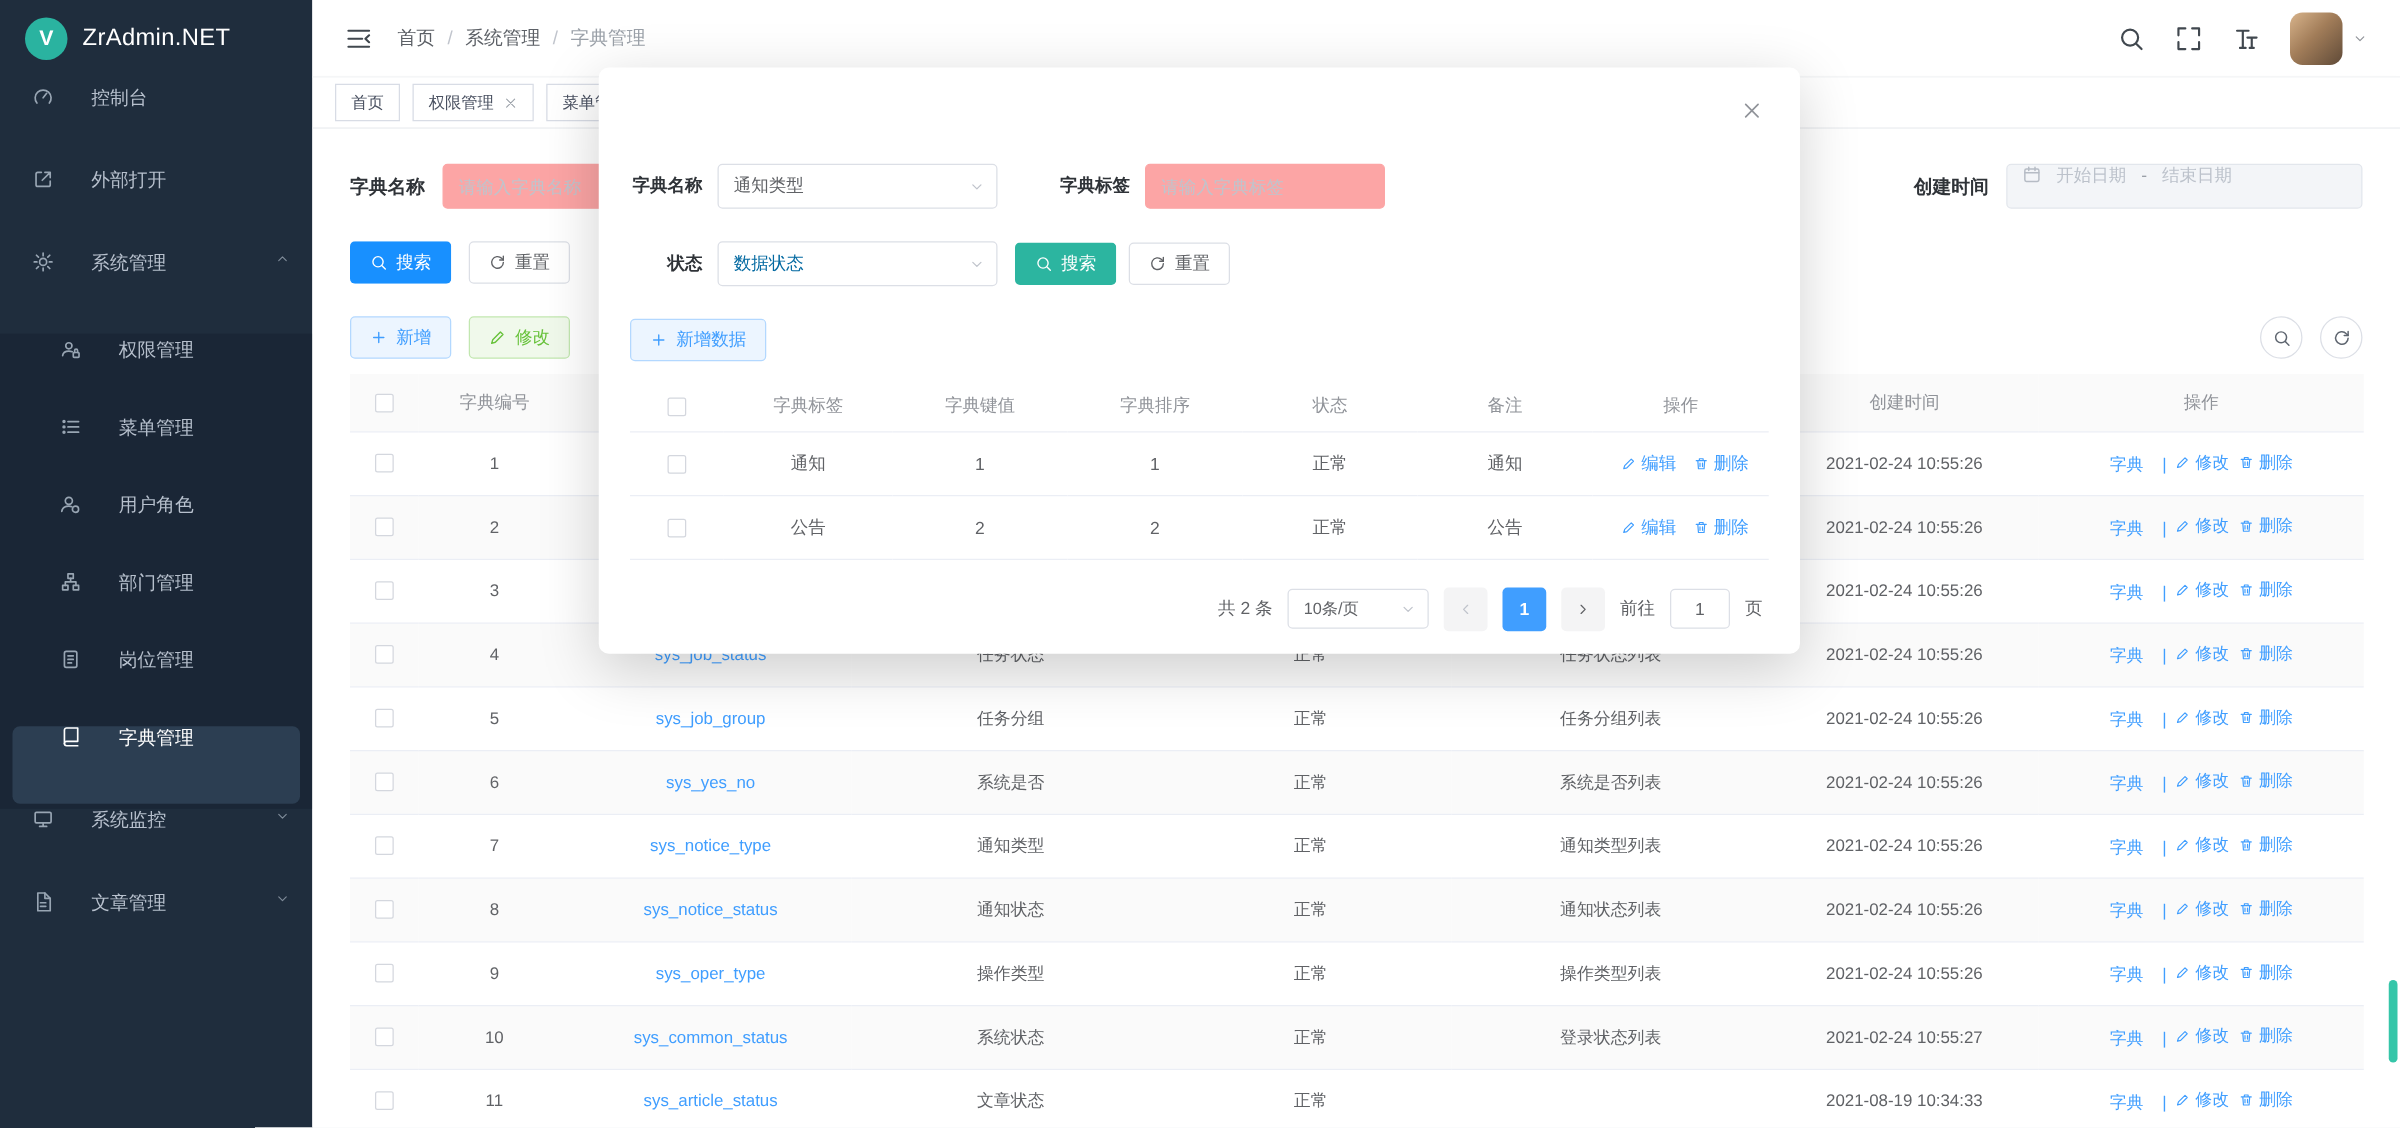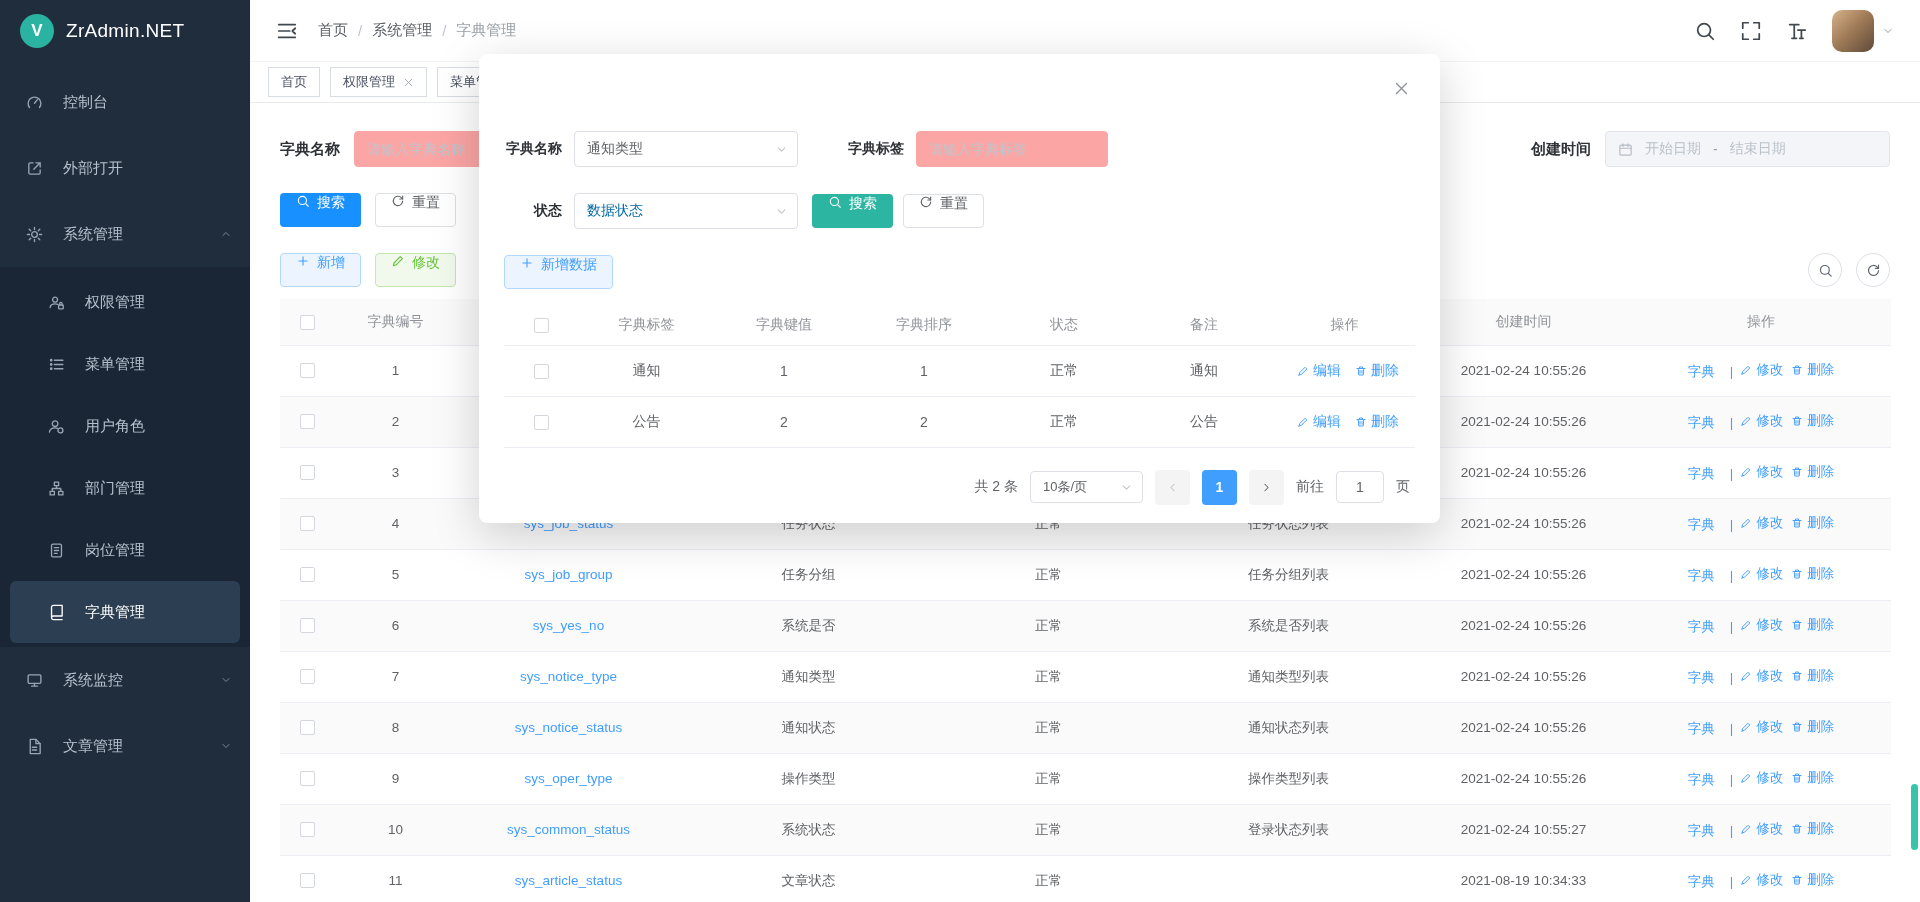--- a/index.html
+++ b/index.html
@@ -9,21 +9,21 @@
   .icon svg{width:100%;height:100%;display:block}
 
   .app{display:flex;width:100%;height:100%}
 
   
   .sidebar{width:250px;flex:0 0 250px;background:#1f2d3d;height:100%;overflow:hidden}
   .logo-row{height:61px;display:flex;align-items:center;gap:12px;padding-left:20px;cursor:pointer}
   .logo-circle{width:34px;height:34px;border-radius:50%;background:#2ab3a0;color:#fff;display:flex;align-items:center;justify-content:center;font-weight:bold;font-size:17px}
   .brand{color:#fff;font-size:19px;font-weight:normal;letter-spacing:.3px}
   #sidebar-menu{padding-top:8px}
-  .menu-item{height:66px;display:flex;align-items:center;gap:20px;padding:0 18px 0 26px;color:#b7c0cd;font-size:15px;cursor:pointer}
+  .menu-item{height:66px;display:flex;align-items:flex-start;gap:30px;padding:0 18px 0 26px;color:#b7c0cd;font-size:15px;cursor:pointer}
   .menu-item .mi-icon{width:17px;height:17px;color:#98a5b3}
   .mi-label{flex:1;white-space:nowrap;overflow:hidden}
   .mi-caret{width:12px;height:12px;color:#7f8b99}
   .submenu{background:#1a2636;padding:4px 0}
   .submenu .menu-item{height:62px;padding-left:48px}
   .submenu .menu-item.active{background:#2c3e52;border-radius:6px;margin:0 10px;padding-left:38px;color:#fff}
   .submenu .menu-item.active .mi-icon{color:#fff}
 
   
   .main{flex:1;display:flex;flex-direction:column;min-width:0;background:#fff}
@@ -42,26 +42,26 @@
   .tag{height:30px;display:inline-flex;align-items:center;gap:8px;padding:0 12px;border:1px solid #d8dce5;background:#fff;color:#495060;font-size:13px;cursor:pointer;white-space:nowrap}
   .tag-close{width:11px;height:11px;color:#9aa0a8}
 
   .content{flex:1;min-height:0;background:#fff;padding:14px 30px 0;position:relative;overflow:hidden}
   .filter-row{display:flex;align-items:center;margin-top:14px}
   .f-label{font-weight:bold;color:#2f3338;font-size:15px;margin-right:14px;white-space:nowrap}
   .text-input{height:36px;border:1px solid #fca5a5;border-radius:4px;padding:0 12px;font-size:14px;color:#606266;outline:none;background:#fca5a5;font-family:inherit}
   .text-input::placeholder{color:#bfc4cc}
   .dict-name-input{width:220px}
   .date-group{margin-left:auto;display:flex;align-items:center}
-  .date-range{width:285px;height:36px;border:1px solid #e2e6ec;background:#f3f5f8;border-radius:4px;display:flex;align-items:center;gap:12px;padding:0 12px;color:#bcc2cb;font-size:14px}
+  .date-range{width:285px;height:36px;border:1px solid #e2e6ec;background:#f3f5f8;border-radius:4px;display:flex;gap:12px;padding:0 12px;color:#bcc2cb;font-size:14px}
   .date-range .cal{width:15px;height:15px;color:#b6bcc5}
   .date-sep{color:#9aa0a8}
 
   .btn-row{display:flex;align-items:center;gap:14px;margin-top:26px}
-  .btn{height:34px;border-radius:4px;border:1px solid transparent;display:inline-flex;align-items:flex-start;gap:7px;padding:0 15px;font-size:14px;cursor:pointer;background:#fff;font-family:inherit;white-space:nowrap}
+  .btn{height:34px;border-radius:4px;border:1px solid transparent;display:inline-flex;align-items:center;gap:7px;padding:0 15px;font-size:14px;cursor:pointer;background:#fff;font-family:inherit;white-space:nowrap}
   .btn .icon{width:14px;height:14px}
   .btn-primary{background:#1890ff;color:#fff}
   .btn-default{border-color:#dcdfe6;color:#606266}
   .btn-plain-primary{background:#ecf5ff;border-color:#b3d8ff;color:#409eff}
   .btn-plain-success{background:#f0f9eb;border-color:#c2e7b0;color:#67c23a}
   .circle-btns{margin-left:auto;display:flex;gap:14px}
   .circle-btn{width:34px;height:34px;border-radius:50%;border:1px solid #dcdfe6;background:#fff;color:#5f6670;display:flex;align-items:center;justify-content:center;cursor:pointer}
   .circle-btn .icon{width:15px;height:15px}
 
   

